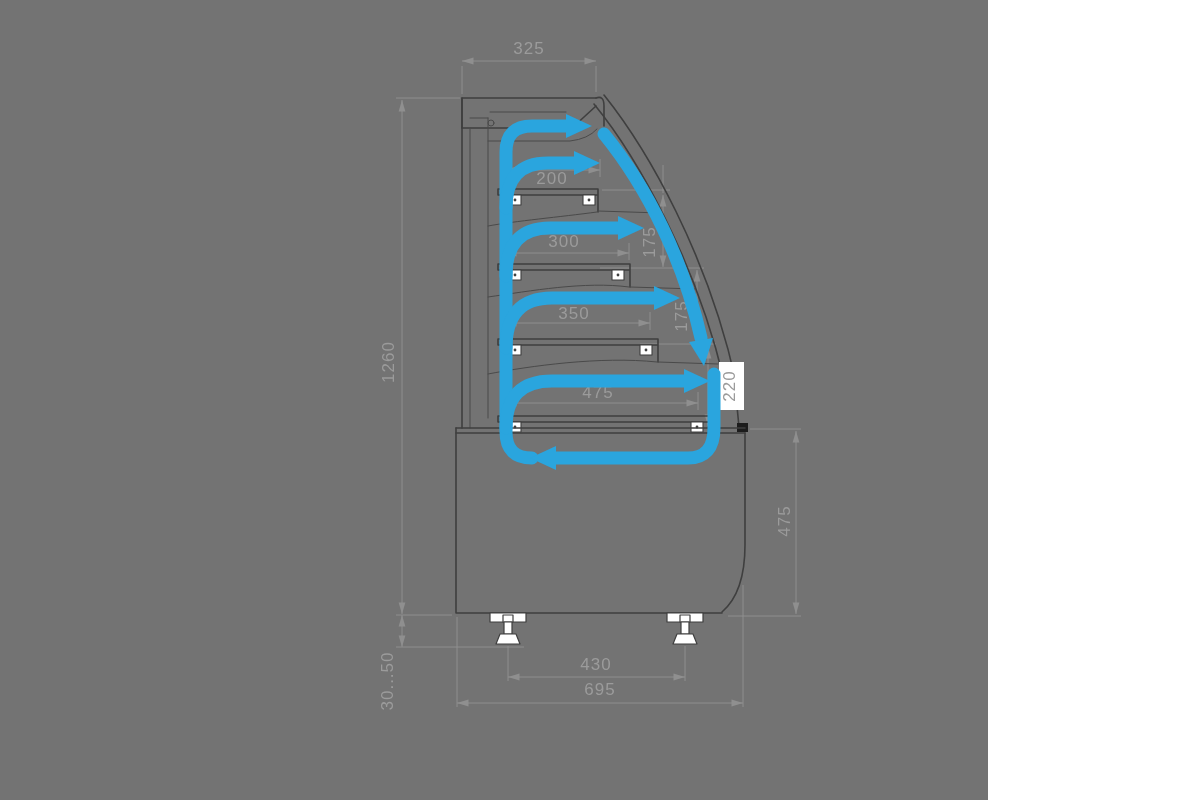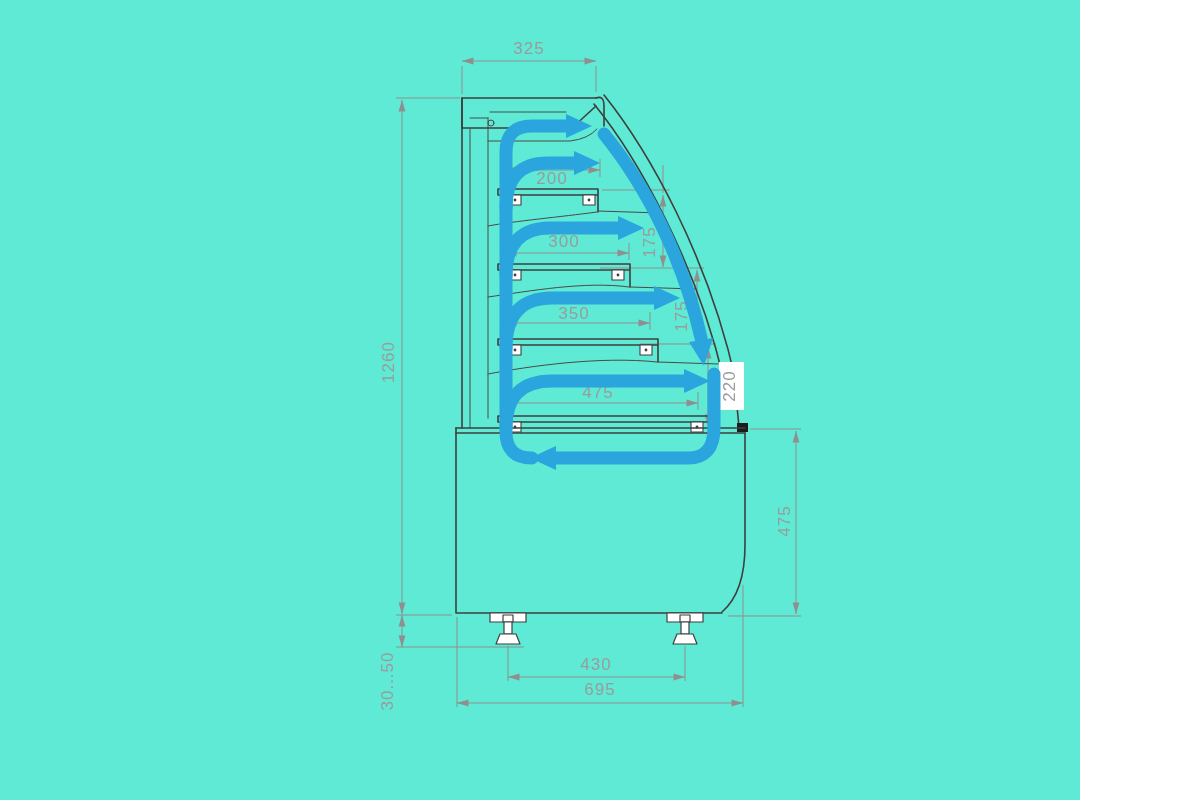--- a/index.html
+++ b/index.html
@@ -1,16 +1,16 @@
 <!DOCTYPE html>
 <html><head>
 <meta charset="utf-8">
 <style>
   html,body{margin:0;padding:0;background:#ffffff;}
-  .stage{position:relative;width:1080px;height:800px;background:#5eead4;overflow:hidden;
+  .stage{position:relative;width:988px;height:800px;background:#737373;overflow:hidden;
          font-family:"Liberation Sans",sans-serif;}
   svg{display:block;width:1200px;height:800px;}
   .ln{stroke:#3f3f3f;stroke-width:1.6;fill:none;stroke-linejoin:round;stroke-linecap:round;}
   .thin{stroke:#4a4a4a;stroke-width:1;fill:none;}
   .dim{stroke:#8f8f8f;stroke-width:1;fill:none;}
   .dimtext{font-family:"Liberation Sans",sans-serif;font-size:17px;fill:#9b9b9b;
            letter-spacing:1px;text-anchor:middle;dominant-baseline:middle;}
   .whitebox{fill:#ffffff;stroke:none;}
   .feet rect,.feet path{fill:#ffffff;stroke:#3f3f3f;stroke-width:1.2;}
   .brk{fill:#ffffff;stroke:#3f3f3f;stroke-width:1.1;}

